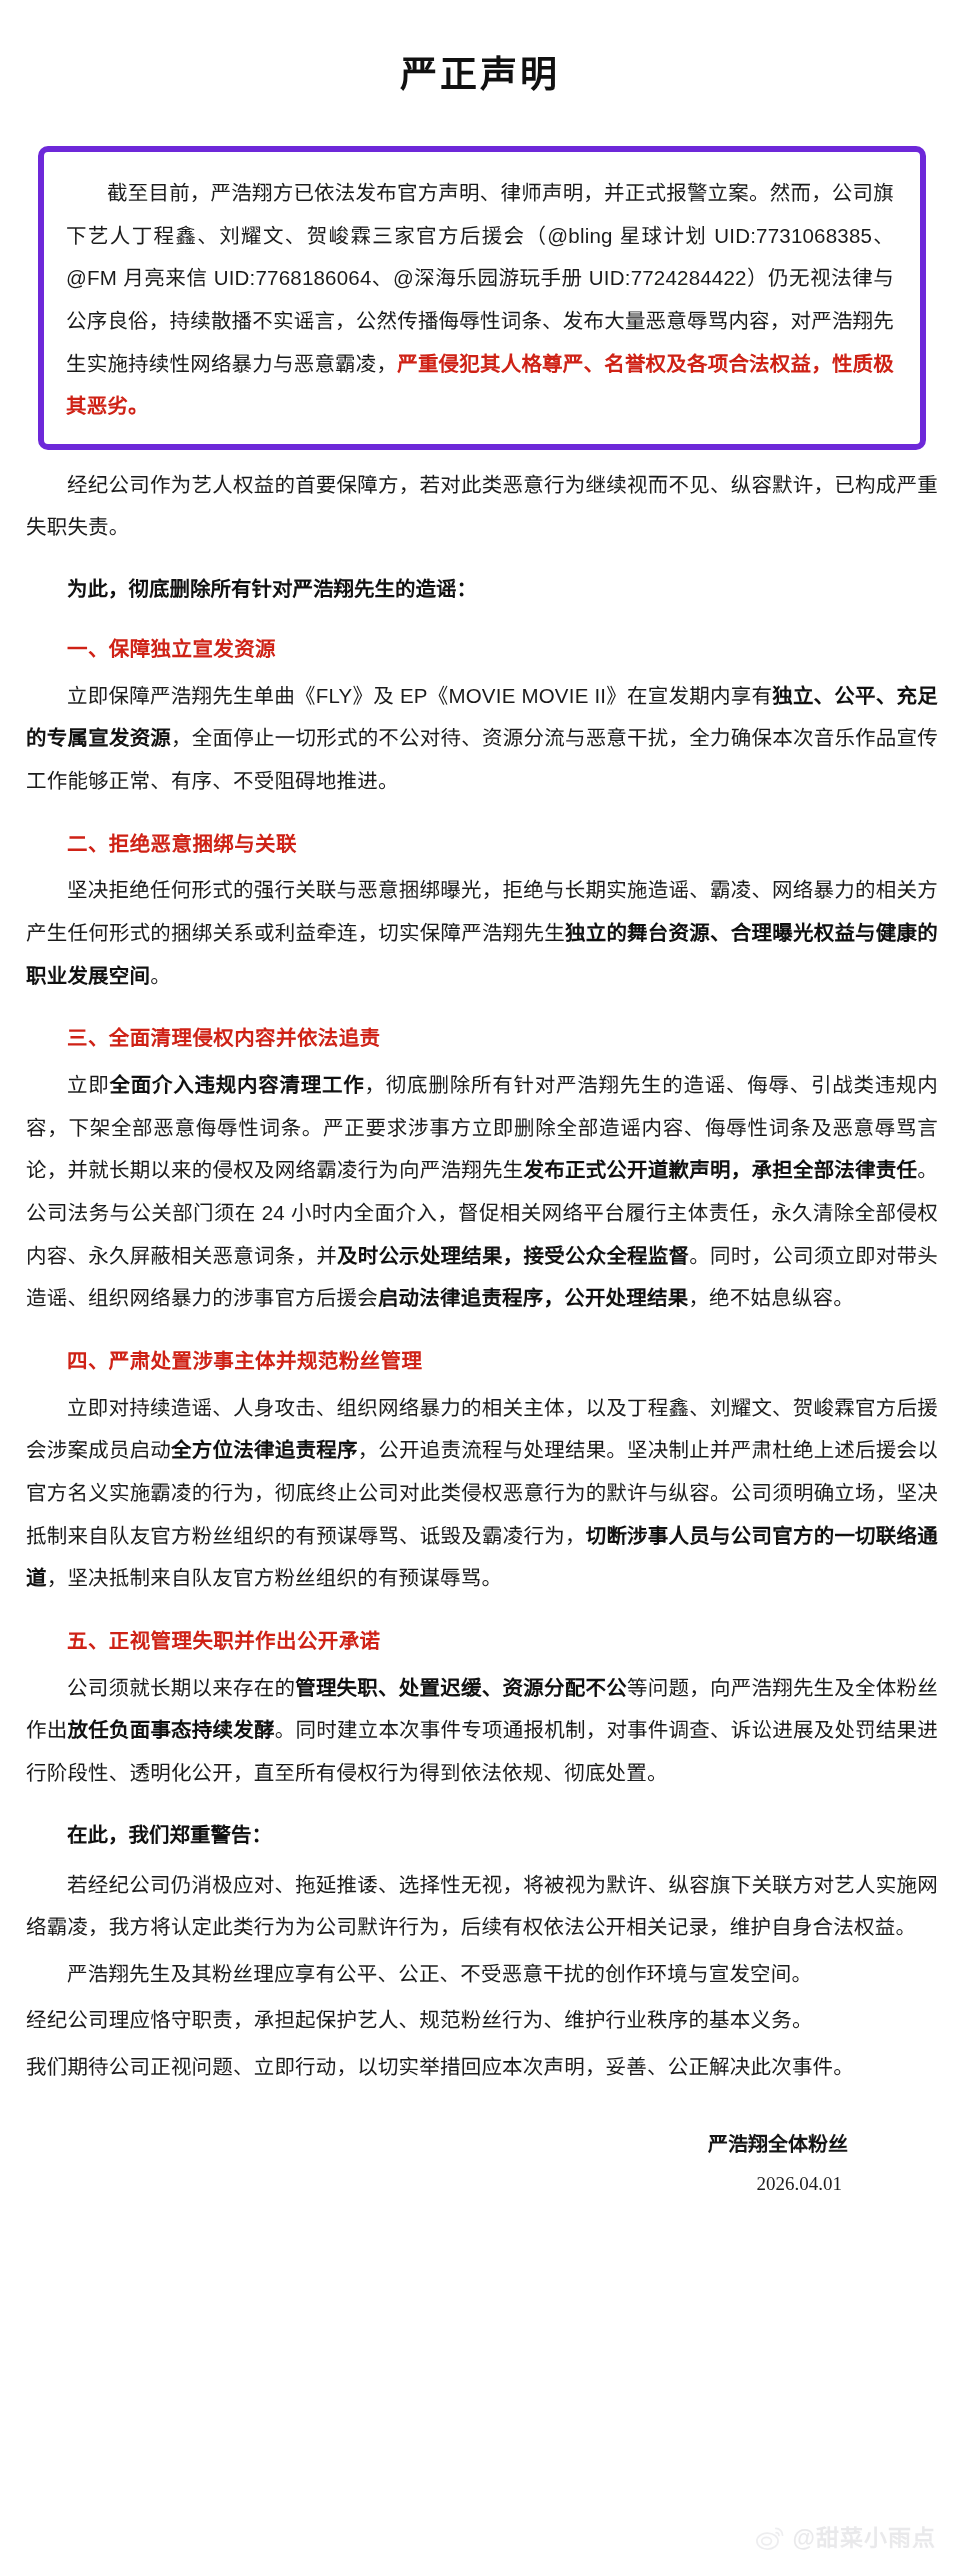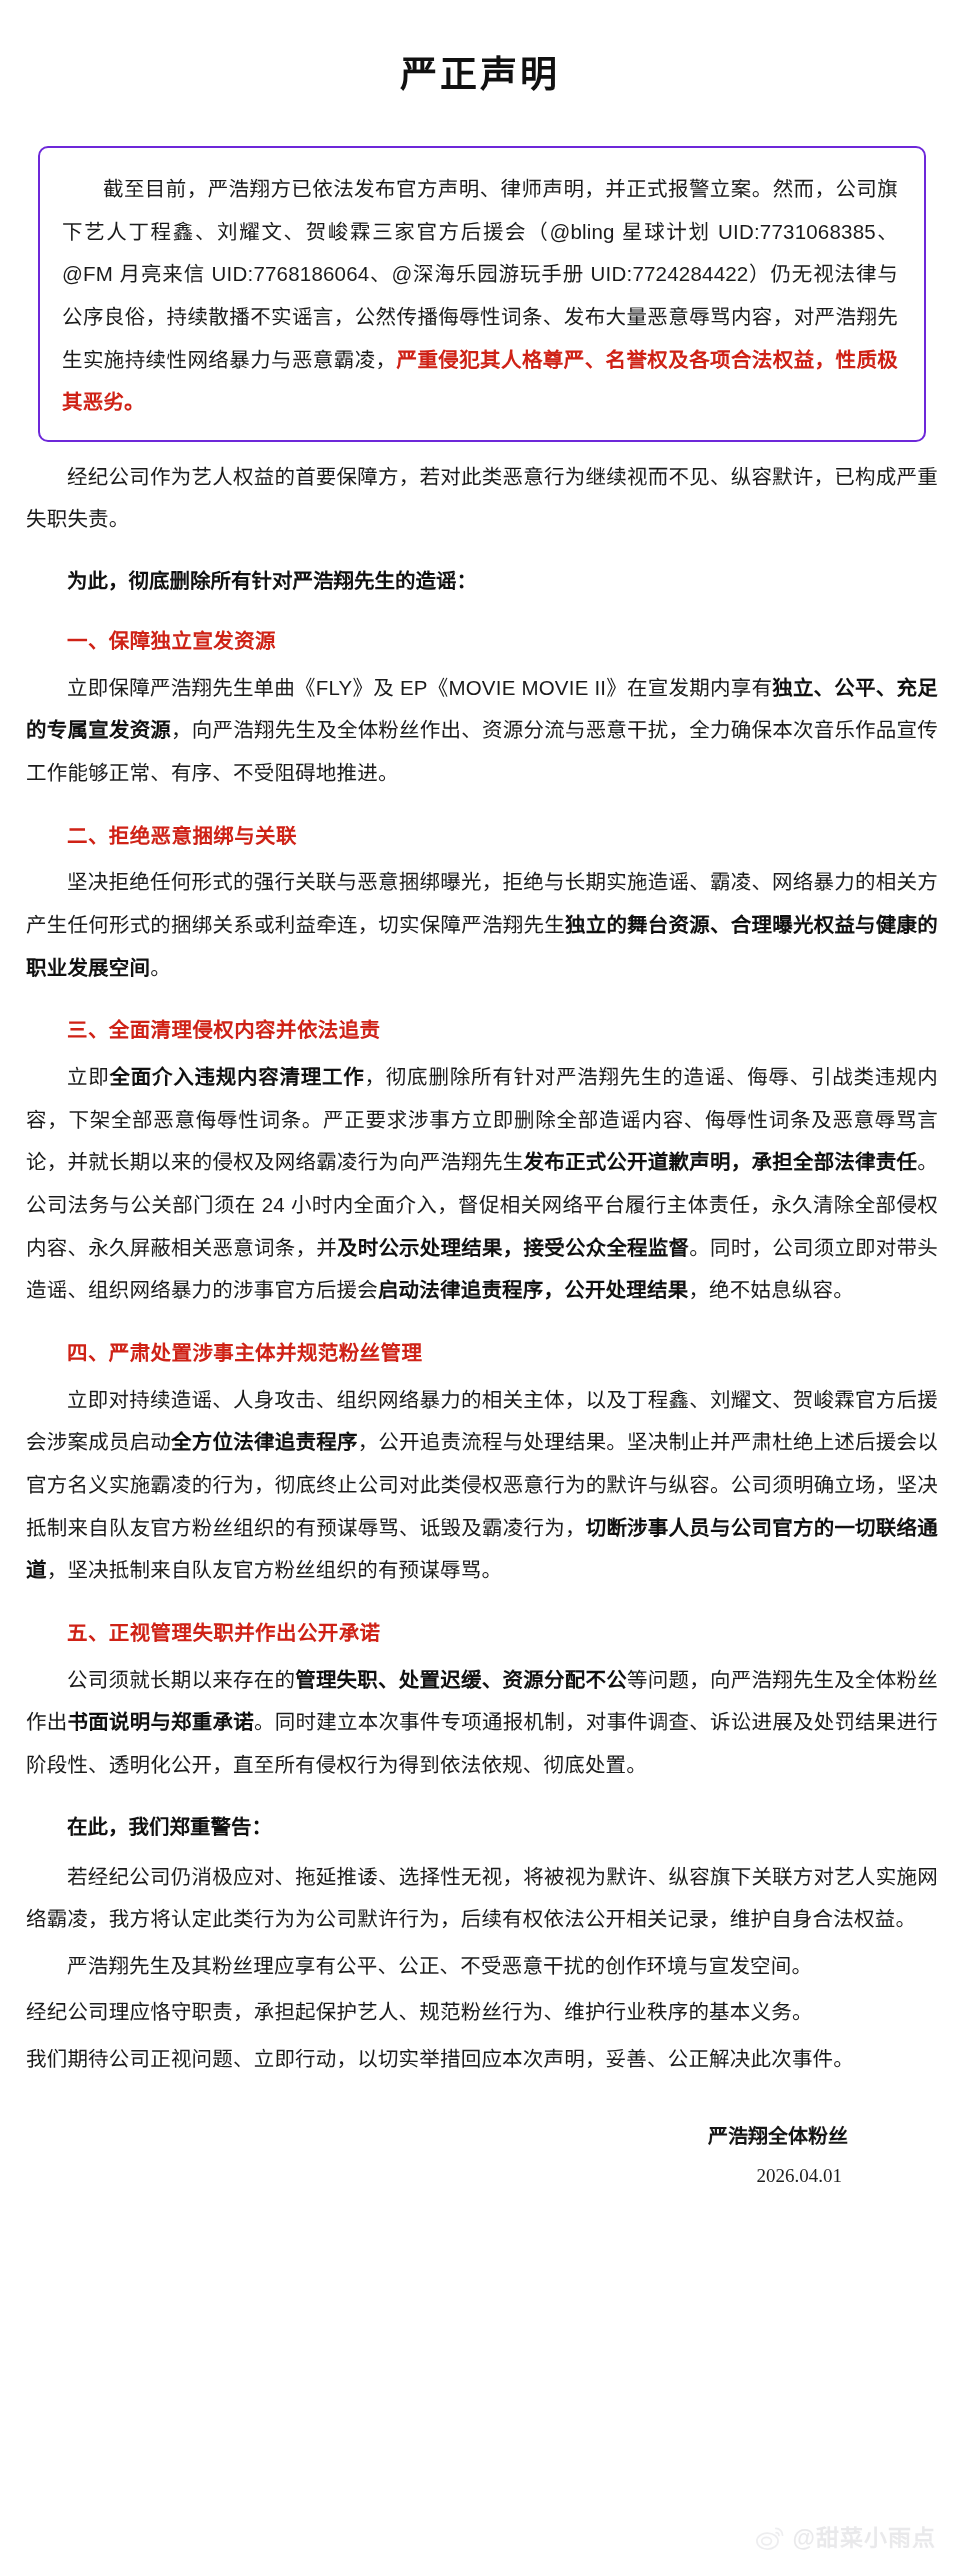--- a/index.html
+++ b/index.html
@@ -62,21 +62,21 @@
     color: #cf2216;
     font-weight: 700;
   }
 
   .b { font-weight: 700; color: #111; }
   .red-b { color: #cf2216; font-weight: 700; }
 
   
   .callout {
     margin: 18px 12px 14px 12px;
-    border: 2px solid #6d28d9;
+    border: 6px solid #6d28d9;
     border-radius: 10px;
     padding: 20px 26px 14px 22px;
     background: #ffffff;
   }
   .callout p.para {
     margin: 0 0 2px 0;
   }
 
   
   h2.section-heading {
@@ -157,41 +157,41 @@
         <span>截至目前，严浩翔方已依法发布官方声明、律师声明，并正式报警立案。然而，公司旗下艺人丁程鑫、刘耀文、贺峻霖三家官方后援会（@bling 星球计划 UID:7731068385、@FM 月亮来信 UID:7768186064、@深海乐园游玩手册 UID:7724284422）仍无视法律与公序良俗，持续散播不实谣言，公然传播侮辱性词条、发布大量恶意辱骂内容，对严浩翔先生实施持续性网络暴力与恶意霸凌，</span><span class="red-b">严重侵犯其人格尊严、名誉权及各项合法权益，性质极其恶劣。</span>
       </p>
     </div>
 
     <p class="para">经纪公司作为艺人权益的首要保障方，若对此类恶意行为继续视而不见、纵容默许，已构成严重失职失责。</p>
 
     <h3 class="subhead">为此，彻底删除所有针对严浩翔先生的造谣：</h3>
 
     <h2 class="section-heading">一、保障独立宣发资源</h2>
     <p class="para">
-      <span>立即保障严浩翔先生单曲《FLY》及 EP《MOVIE MOVIE II》在宣发期内享有</span><span class="b">独立、公平、充足的专属宣发资源</span><span>，向严浩翔先生及全体粉丝作出、资源分流与恶意干扰，全力确保本次音乐作品宣传工作能够正常、有序、不受阻碍地推进。</span>
+      <span>立即保障严浩翔先生单曲《FLY》及 EP《MOVIE MOVIE II》在宣发期内享有</span><span class="b">独立、公平、充足的专属宣发资源</span><span>，全面停止一切形式的不公对待、资源分流与恶意干扰，全力确保本次音乐作品宣传工作能够正常、有序、不受阻碍地推进。</span>
     </p>
 
     <h2 class="section-heading">二、拒绝恶意捆绑与关联</h2>
     <p class="para">
       <span>坚决拒绝任何形式的强行关联与恶意捆绑曝光，拒绝与长期实施造谣、霸凌、网络暴力的相关方产生任何形式的捆绑关系或利益牵连，切实保障严浩翔先生</span><span class="b">独立的舞台资源、合理曝光权益与健康的职业发展空间</span><span>。</span>
     </p>
 
     <h2 class="section-heading">三、全面清理侵权内容并依法追责</h2>
     <p class="para">
       <span>立即</span><span class="b">全面介入违规内容清理工作</span><span>，彻底删除所有针对严浩翔先生的造谣、侮辱、引战类违规内容，下架全部恶意侮辱性词条。严正要求涉事方立即删除全部造谣内容、侮辱性词条及恶意辱骂言论，并就长期以来的侵权及网络霸凌行为向严浩翔先生</span><span class="b">发布正式公开道歉声明，承担全部法律责任</span><span>。公司法务与公关部门须在 24 小时内全面介入，督促相关网络平台履行主体责任，永久清除全部侵权内容、永久屏蔽相关恶意词条，并</span><span class="b">及时公示处理结果，接受公众全程监督</span><span>。同时，公司须立即对带头造谣、组织网络暴力的涉事官方后援会</span><span class="b">启动法律追责程序，公开处理结果</span><span>，绝不姑息纵容。</span>
     </p>
 
     <h2 class="section-heading">四、严肃处置涉事主体并规范粉丝管理</h2>
     <p class="para">
       <span>立即对持续造谣、人身攻击、组织网络暴力的相关主体，以及丁程鑫、刘耀文、贺峻霖官方后援会涉案成员启动</span><span class="b">全方位法律追责程序</span><span>，公开追责流程与处理结果。坚决制止并严肃杜绝上述后援会以官方名义实施霸凌的行为，彻底终止公司对此类侵权恶意行为的默许与纵容。公司须明确立场，坚决抵制来自队友官方粉丝组织的有预谋辱骂、诋毁及霸凌行为，</span><span class="b">切断涉事人员与公司官方的一切联络通道</span><span>，坚决抵制来自队友官方粉丝组织的有预谋辱骂。</span>
     </p>
 
     <h2 class="section-heading">五、正视管理失职并作出公开承诺</h2>
     <p class="para">
-      <span>公司须就长期以来存在的</span><span class="b">管理失职、处置迟缓、资源分配不公</span><span>等问题，向严浩翔先生及全体粉丝作出</span><span class="b">书面说明与郑重承诺</span><span>。同时建立本次事件专项通报机制，对事件调查、诉讼进展及处罚结果进行阶段性、透明化公开，直至所有侵权行为得到依法依规、彻底处置。</span>
+      <span>公司须就长期以来存在的</span><span class="b">管理失职、处置迟缓、资源分配不公</span><span>等问题，向严浩翔先生及全体粉丝作出</span><span class="b">放任负面事态持续发酵</span><span>。同时建立本次事件专项通报机制，对事件调查、诉讼进展及处罚结果进行阶段性、透明化公开，直至所有侵权行为得到依法依规、彻底处置。</span>
     </p>
 
     <h3 class="subhead">在此，我们郑重警告：</h3>
     <p class="para">若经纪公司仍消极应对、拖延推诿、选择性无视，将被视为默许、纵容旗下关联方对艺人实施网络霸凌，我方将认定此类行为为公司默许行为，后续有权依法公开相关记录，维护自身合法权益。</p>
 
     <p class="para">严浩翔先生及其粉丝理应享有公平、公正、不受恶意干扰的创作环境与宣发空间。</p>
     <p class="para noindent">经纪公司理应恪守职责，承担起保护艺人、规范粉丝行为、维护行业秩序的基本义务。</p>
     <p class="para noindent">我们期待公司正视问题、立即行动，以切实举措回应本次声明，妥善、公正解决此次事件。</p>
 
     <div class="signature">

